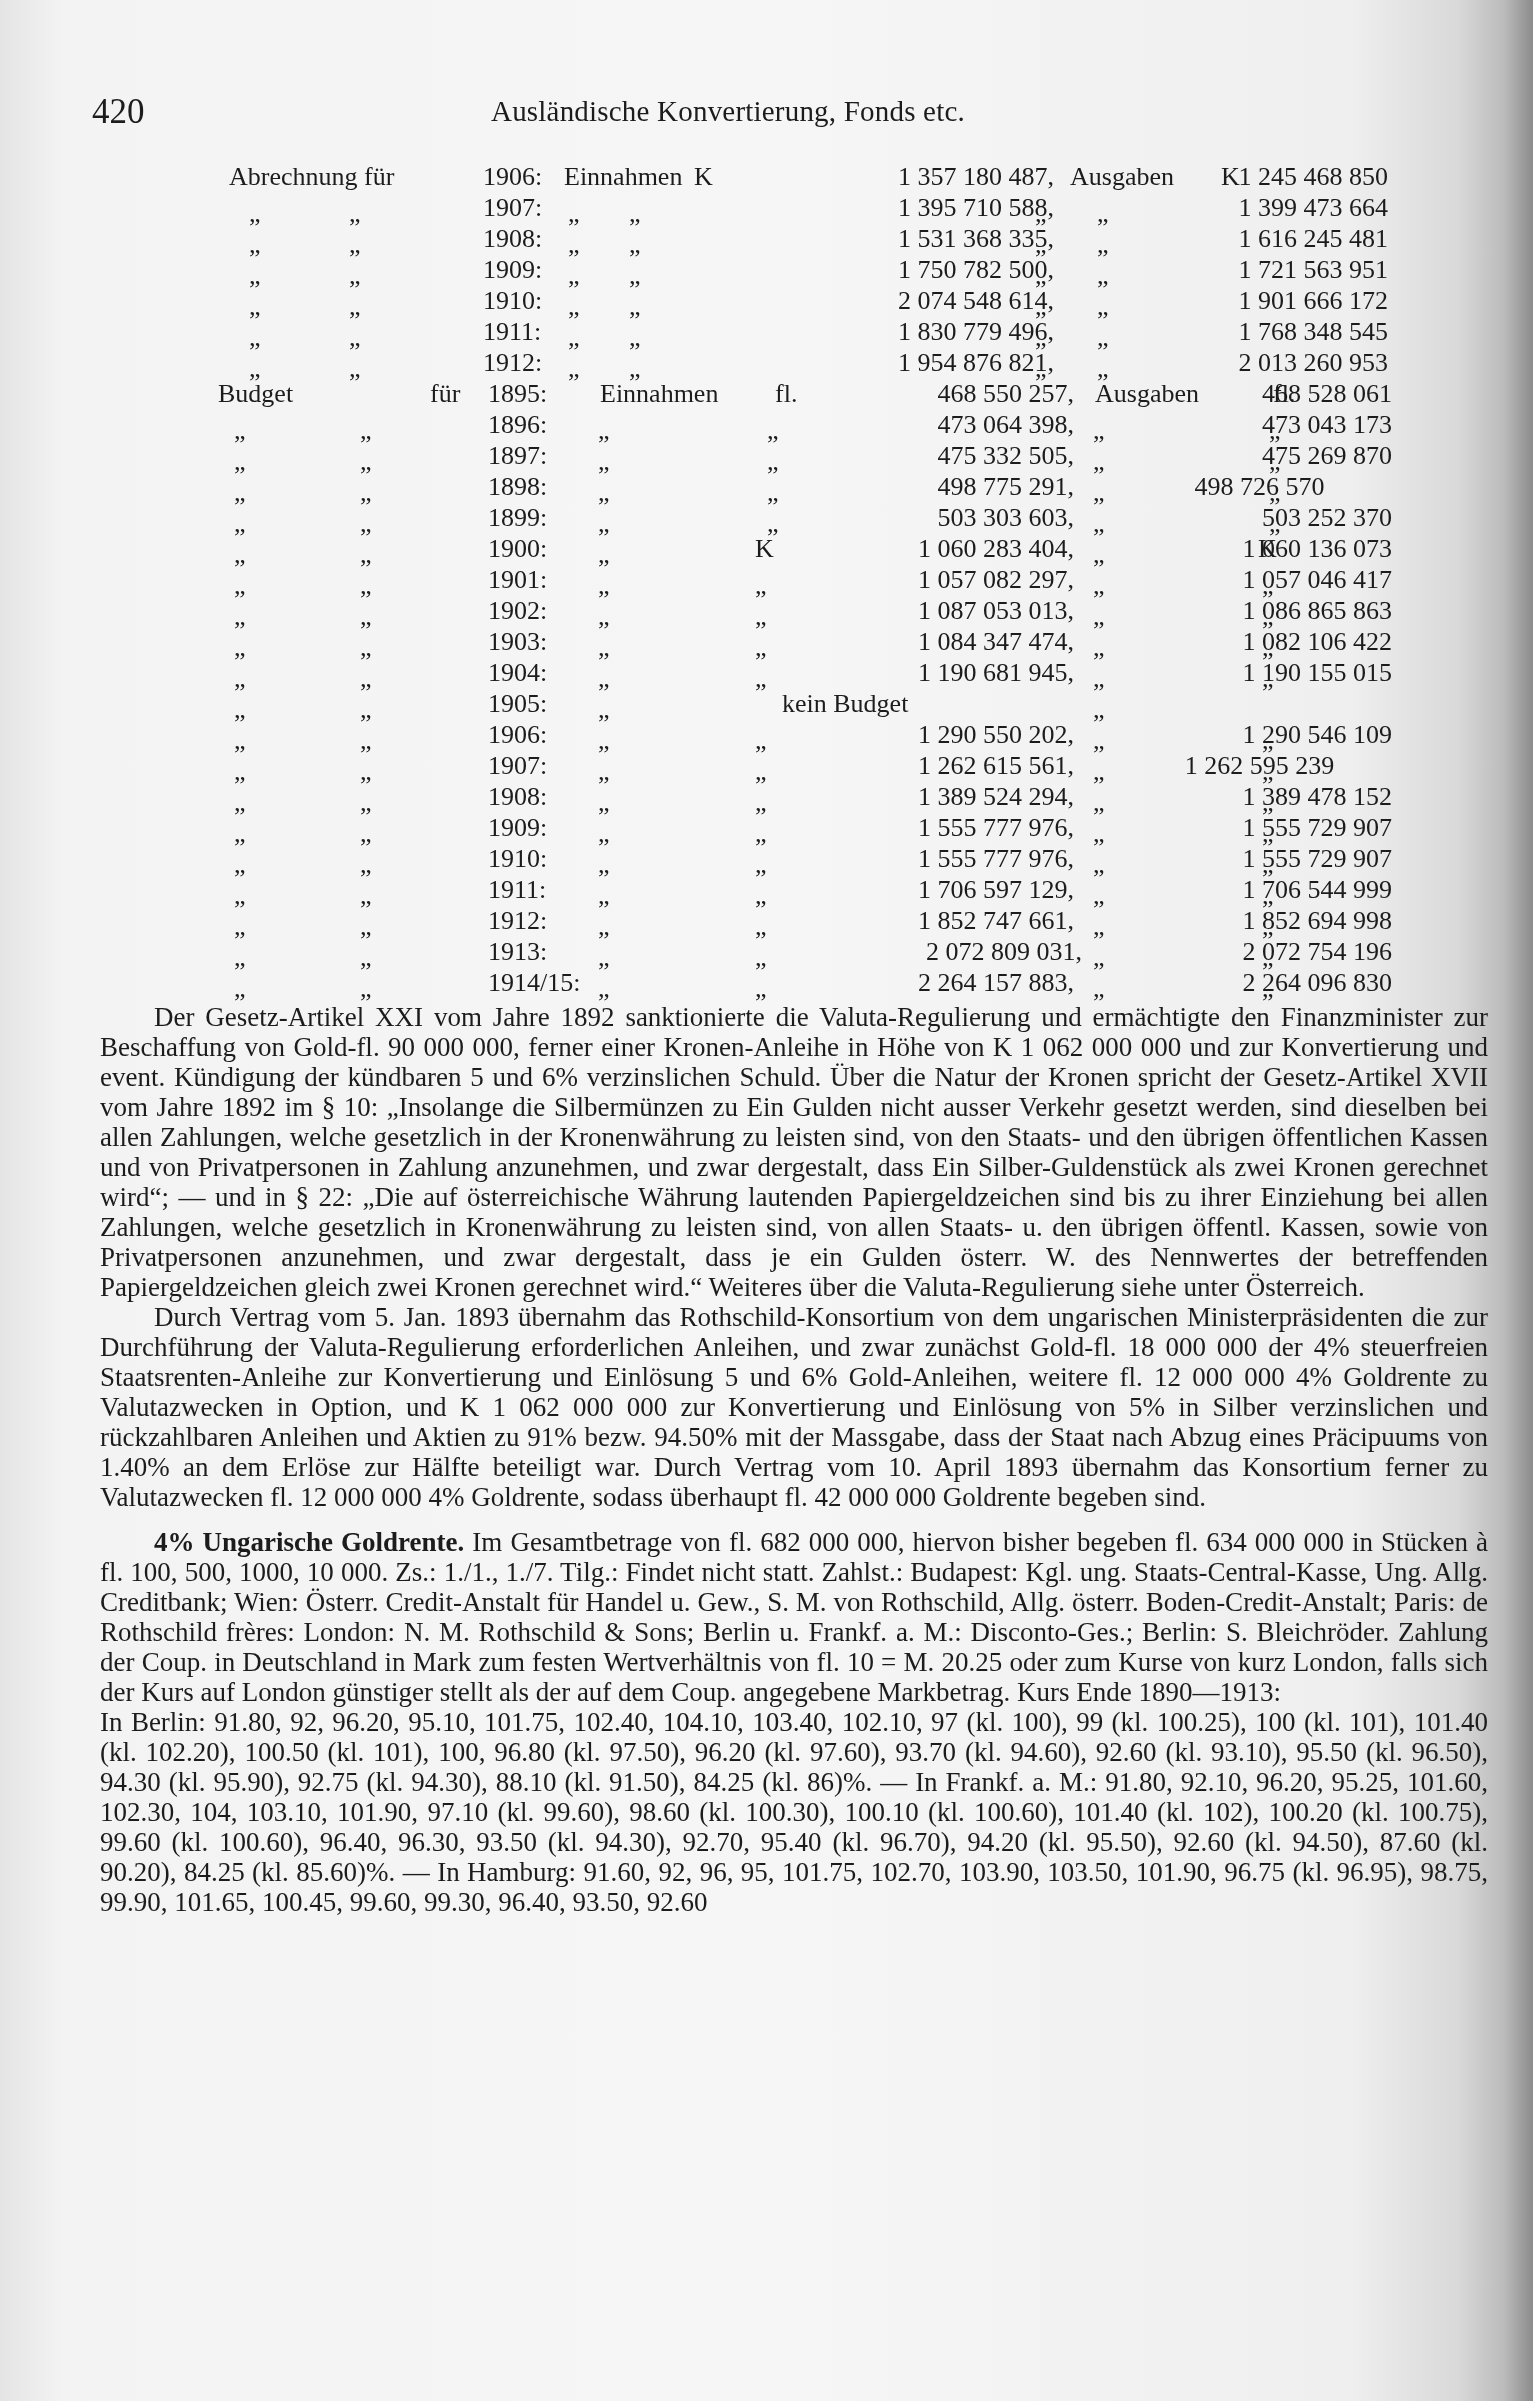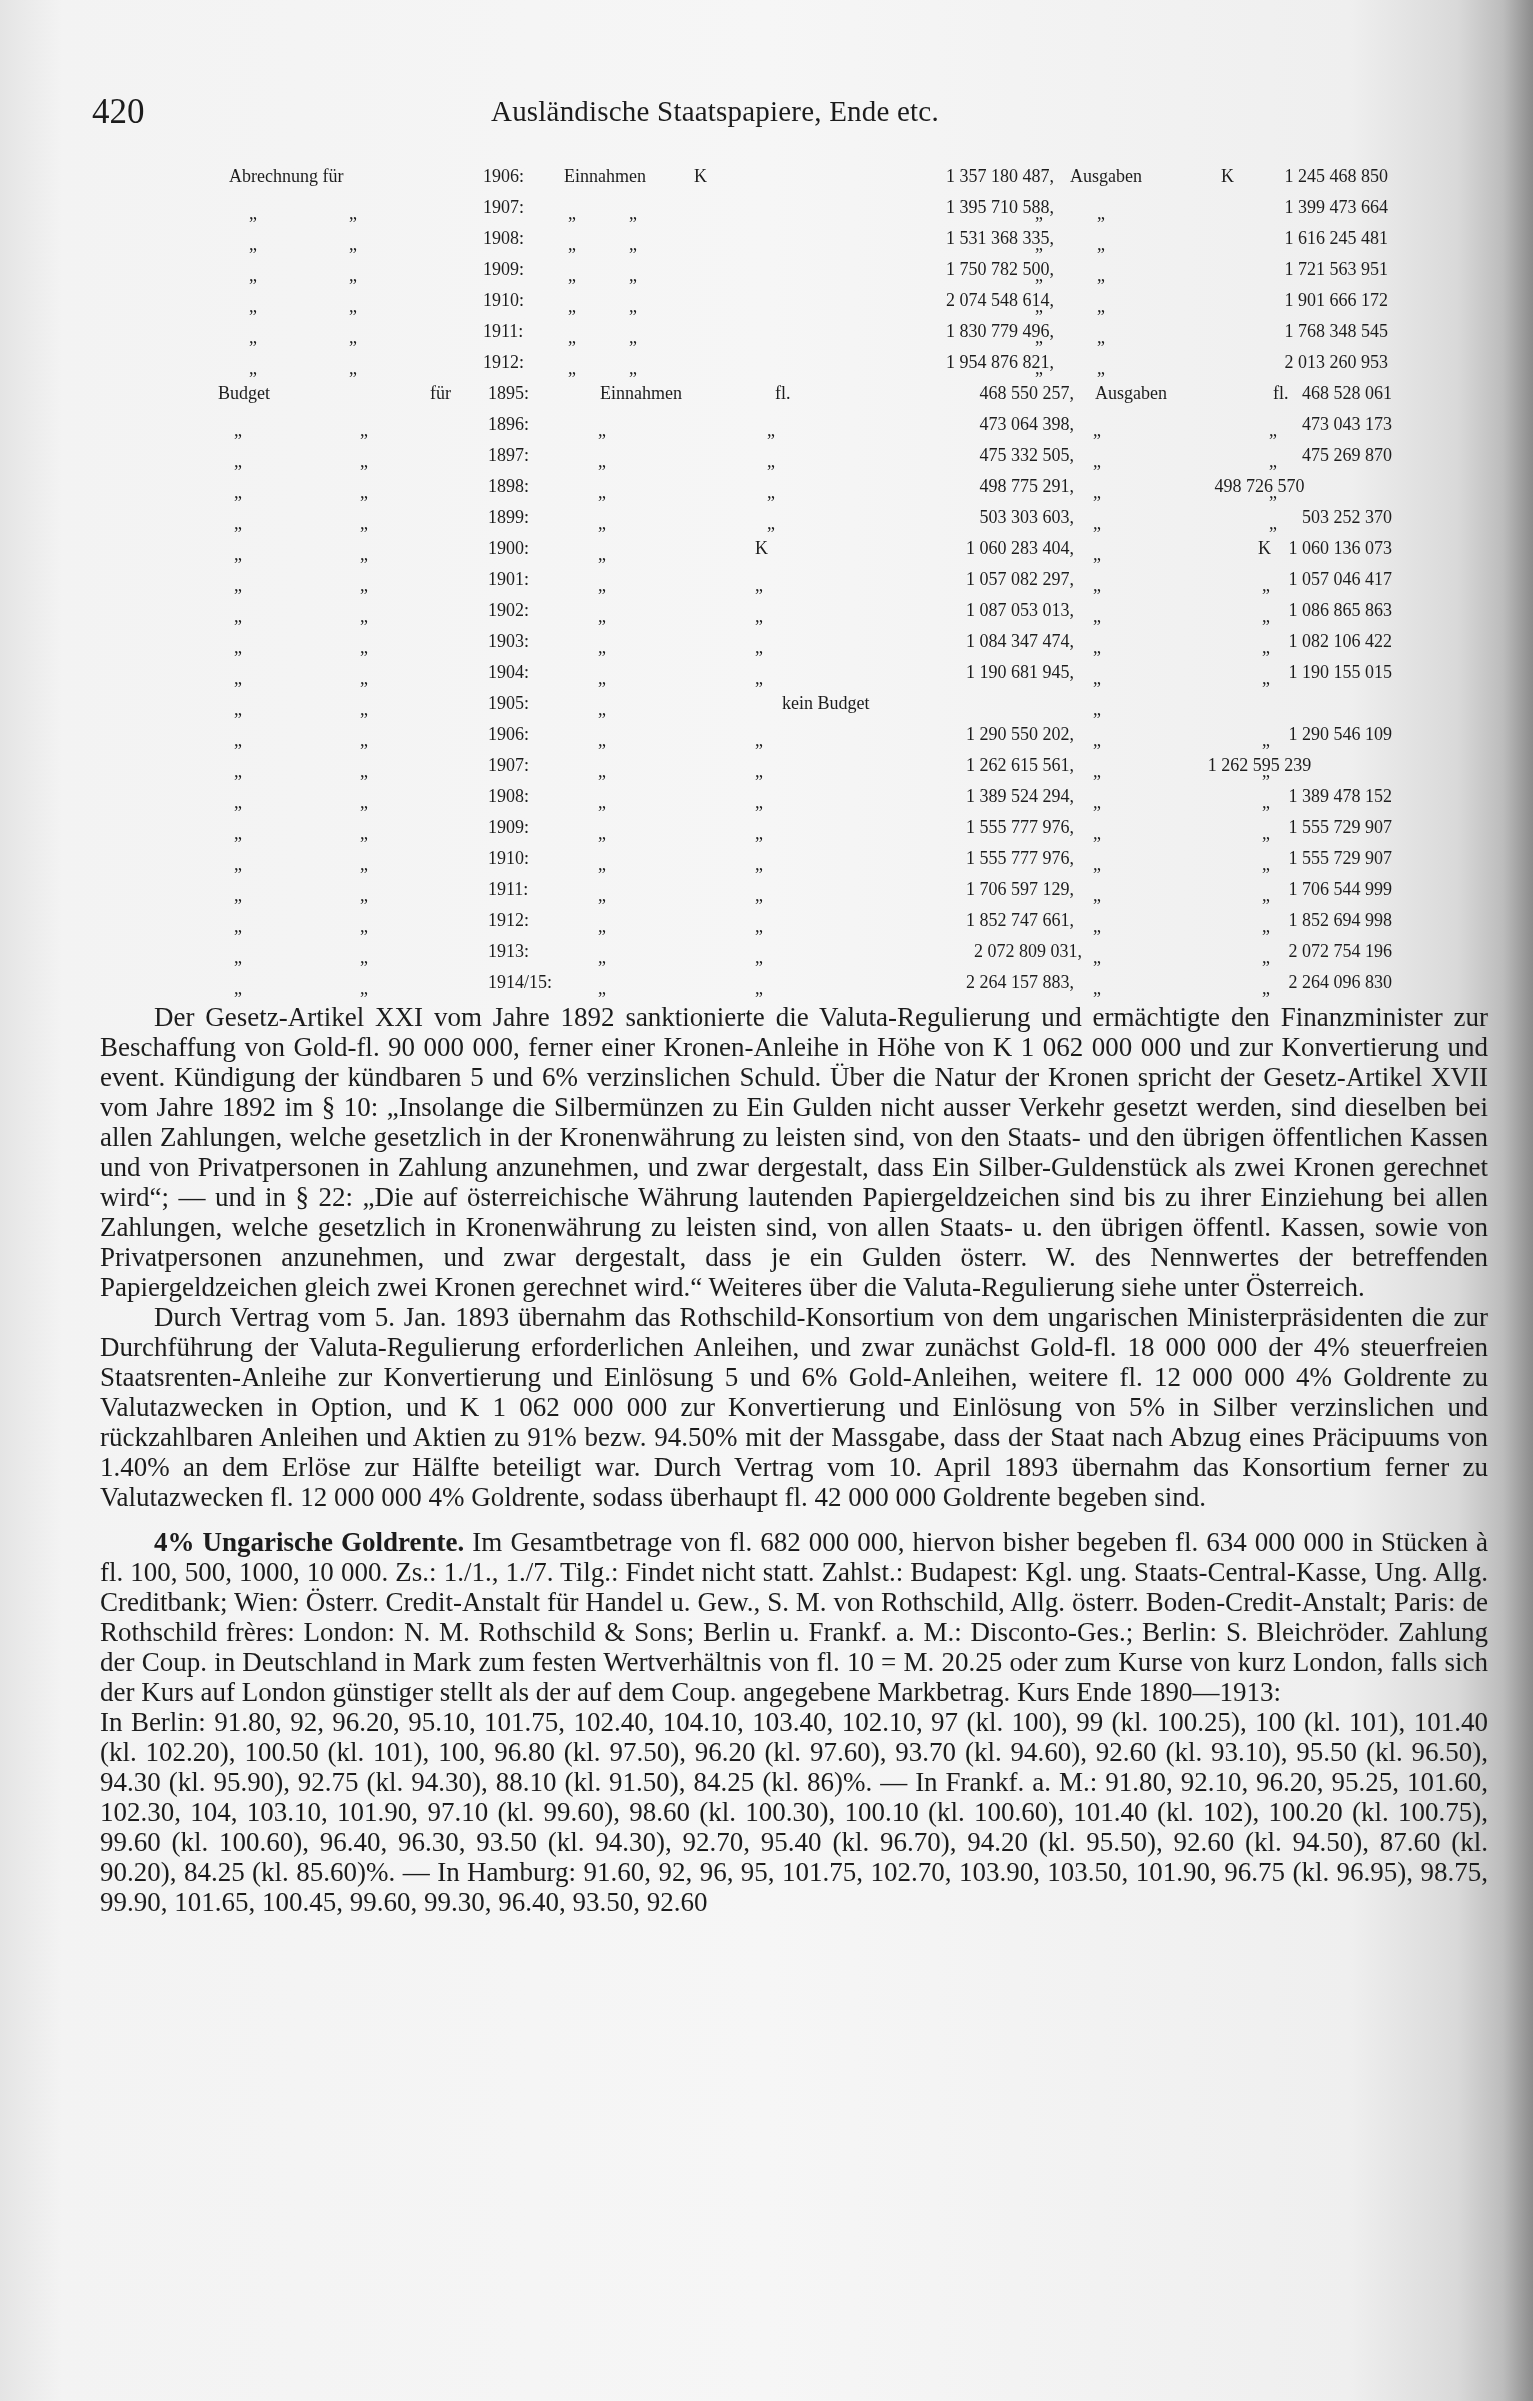--- a/index.html
+++ b/index.html
@@ -4,39 +4,39 @@
 <style>
   html,body{margin:0;padding:0;}
   body{width:1534px;height:2401px;position:relative;overflow:hidden;
     background:#ececec;
     font-family:"Liberation Serif","DejaVu Serif",serif;color:#1c1c1c;}
   .paper{position:absolute;left:0;top:0;width:1534px;height:2401px;
     background:linear-gradient(90deg,#e4e4e4 0%,#f3f3f3 4%,#f6f6f6 50%,#efefef 88%,#d9d9d9 95%,#bcbcbc 98%,#8a8a8a 100%);}
   .pagenum{position:absolute;left:92px;top:92px;font-size:35px;}
   .running-head{position:absolute;left:491px;top:95px;font-size:29px;letter-spacing:0.2px;}
   .tbl{position:absolute;left:0;top:161px;width:1534px;}
-  .row{position:relative;height:31px;font-size:18px;line-height:31px;white-space:nowrap;}
+  .row{position:relative;height:31px;font-size:26px;line-height:31px;white-space:nowrap;}
   .row span{position:absolute;top:0;}
   .c-label{left:229px;}
   .c-year{left:483px;}
   .c-ein{left:568px;}
   .c-v1{left:747px;width:307px;text-align:right;}
   .c-v2{left:1127px;width:261px;text-align:right;}
   .text{position:absolute;left:100px;top:1002px;width:1388px;font-size:27px;line-height:30px;text-align:justify;}
   .text p{margin:0;}
   .ind{text-indent:54px;}
   .gap{margin-top:15.3px !important;}
   .bold{font-weight:bold;}
 </style>
 </head>
 <body>
 
 <div class="paper">
   <div class="pagenum">420</div>
-  <div class="running-head">Ausländische Staatspapiere, Ende etc.</div>
+  <div class="running-head">Ausländische Konvertierung, Fonds etc.</div>
 
   <div class="tbl" id="tbl">
       <div class="row">
         <span class="c-label">Abrechnung für</span>
         <span class="c-year">1906:</span>
         <span class="c-ein" style="left: 564px;">Einnahmen</span>
         <span class="" style="left: 694px;">K</span>
         <span class="c-v1">1 357 180 487,</span>
         <span class="" style="left: 1070px;">Ausgaben</span>
         <span class="" style="left: 1221px;">K</span>

